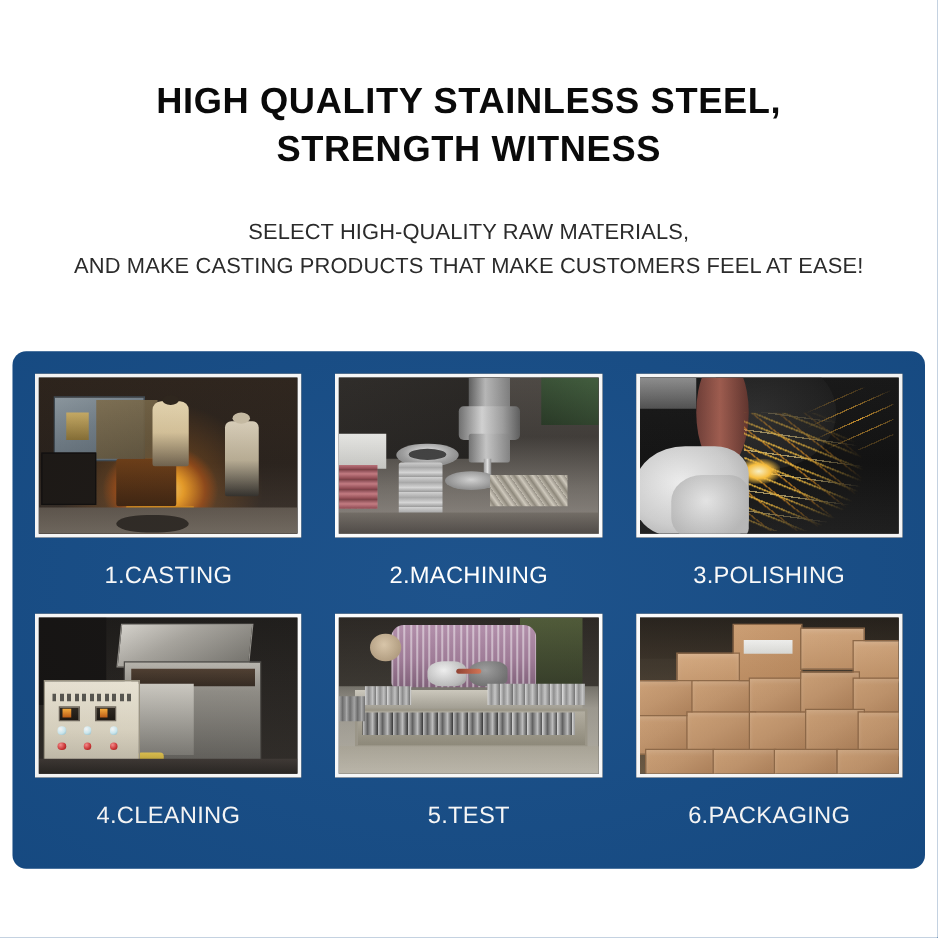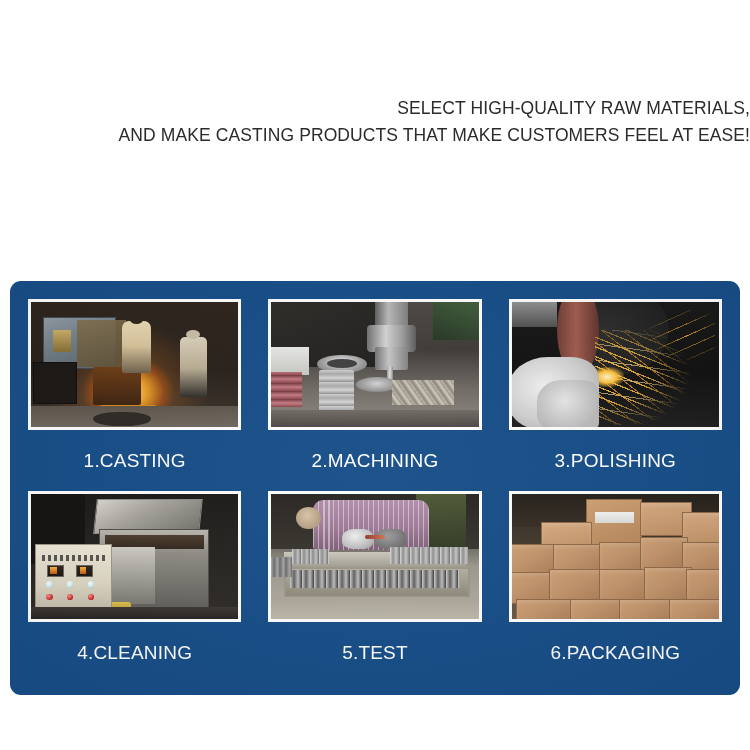--- a/index.html
+++ b/index.html
@@ -29,21 +29,20 @@
     margin: 0 auto;
     max-width: 620px;
   }
   .headline .l2 { display: block; }
   .subhead {
     margin-top: 33px;
     font-size: 17.5px;
     color: #2b2b2b;
     line-height: 1.52;
     letter-spacing: 0.1px;
-    text-align: right;
   }
   .subhead .s2 { display: block; }
 
   
   .panel {
     position: absolute;
     left: 10px;
     top: 281px;
     width: 730px;
     height: 414px;
@@ -286,20 +285,24 @@
     position:absolute; inset:0;
     border-radius:11px;
     pointer-events:none;
     background: radial-gradient(ellipse 120% 130% at 50% 45%, rgba(255,255,255,.05) 0%, rgba(0,0,0,.10) 100%);
   }
 </style>
 </head>
 <body>
 
 <div class="header">
+  <h1 class="headline">
+    <span class="l1">HIGH QUALITY STAINLESS STEEL,</span>
+    <span class="l2">STRENGTH WITNESS</span>
+  </h1>
   <div class="subhead">
     <span class="s1">SELECT HIGH-QUALITY RAW MATERIALS,</span>
     <span class="s2">AND MAKE CASTING PRODUCTS THAT MAKE CUSTOMERS FEEL AT EASE!</span>
   </div>
 </div>
 
 <div class="panel">
   <div class="grid">
 
     <div class="cell">

